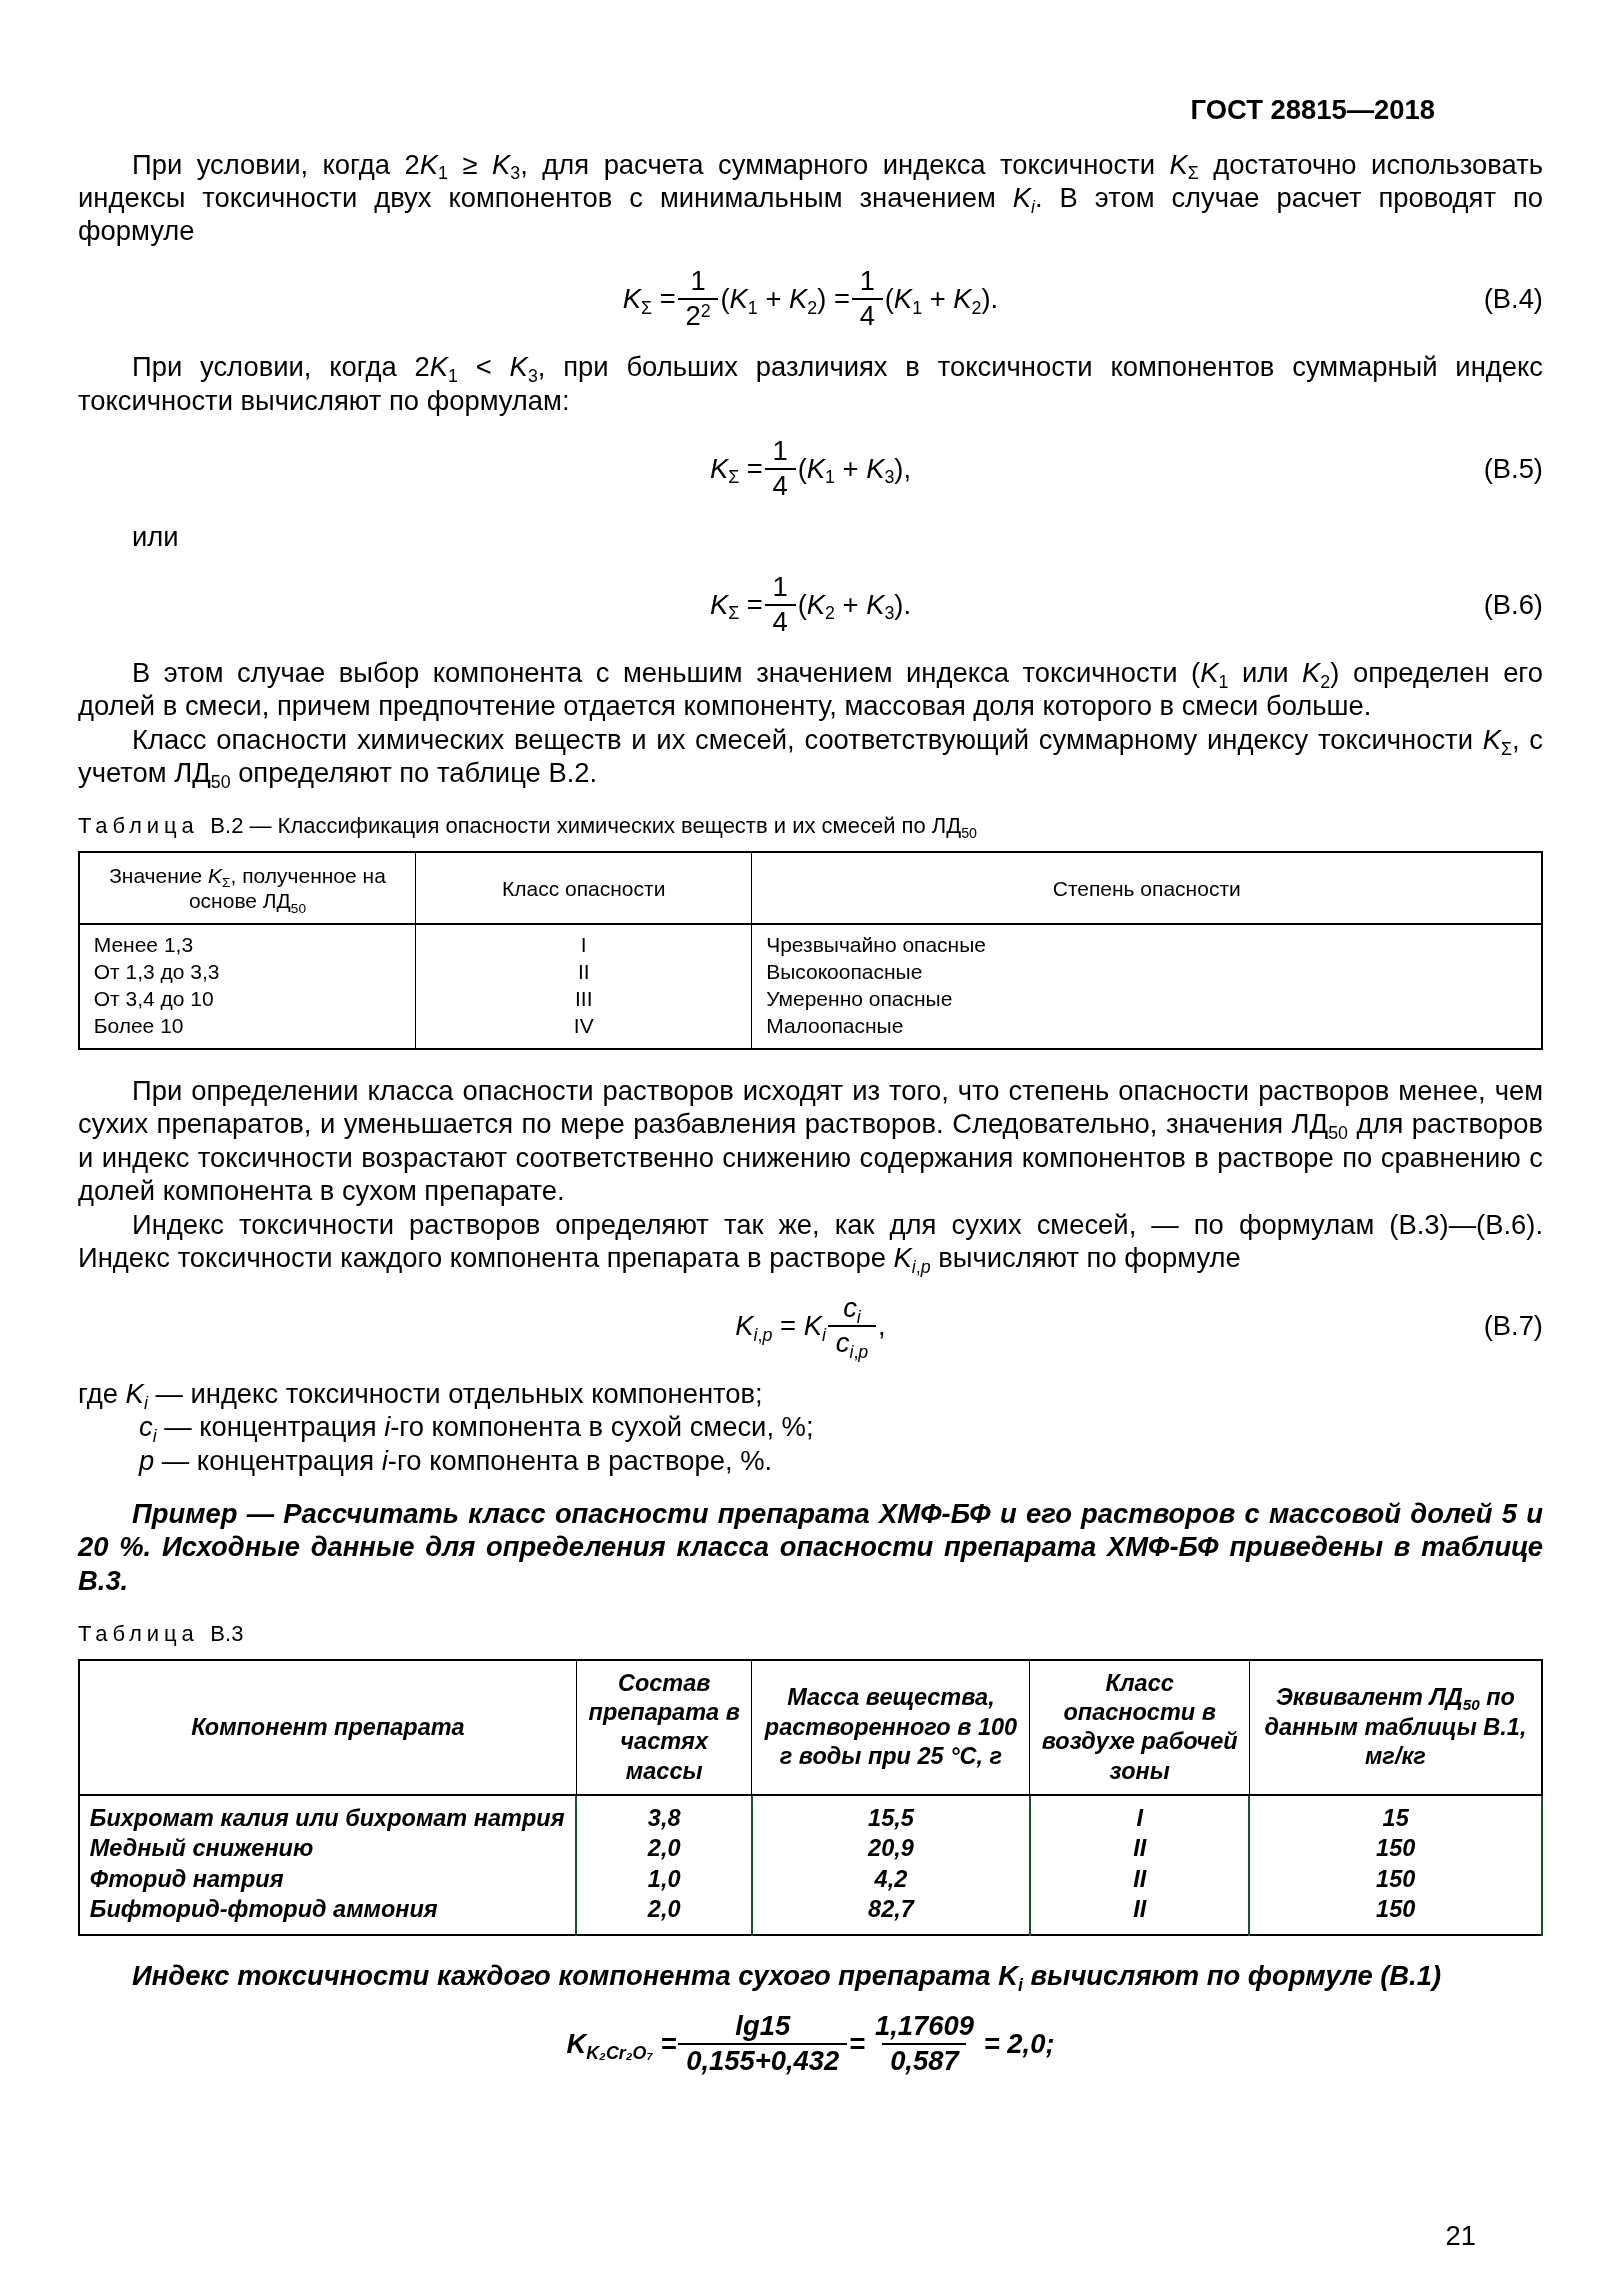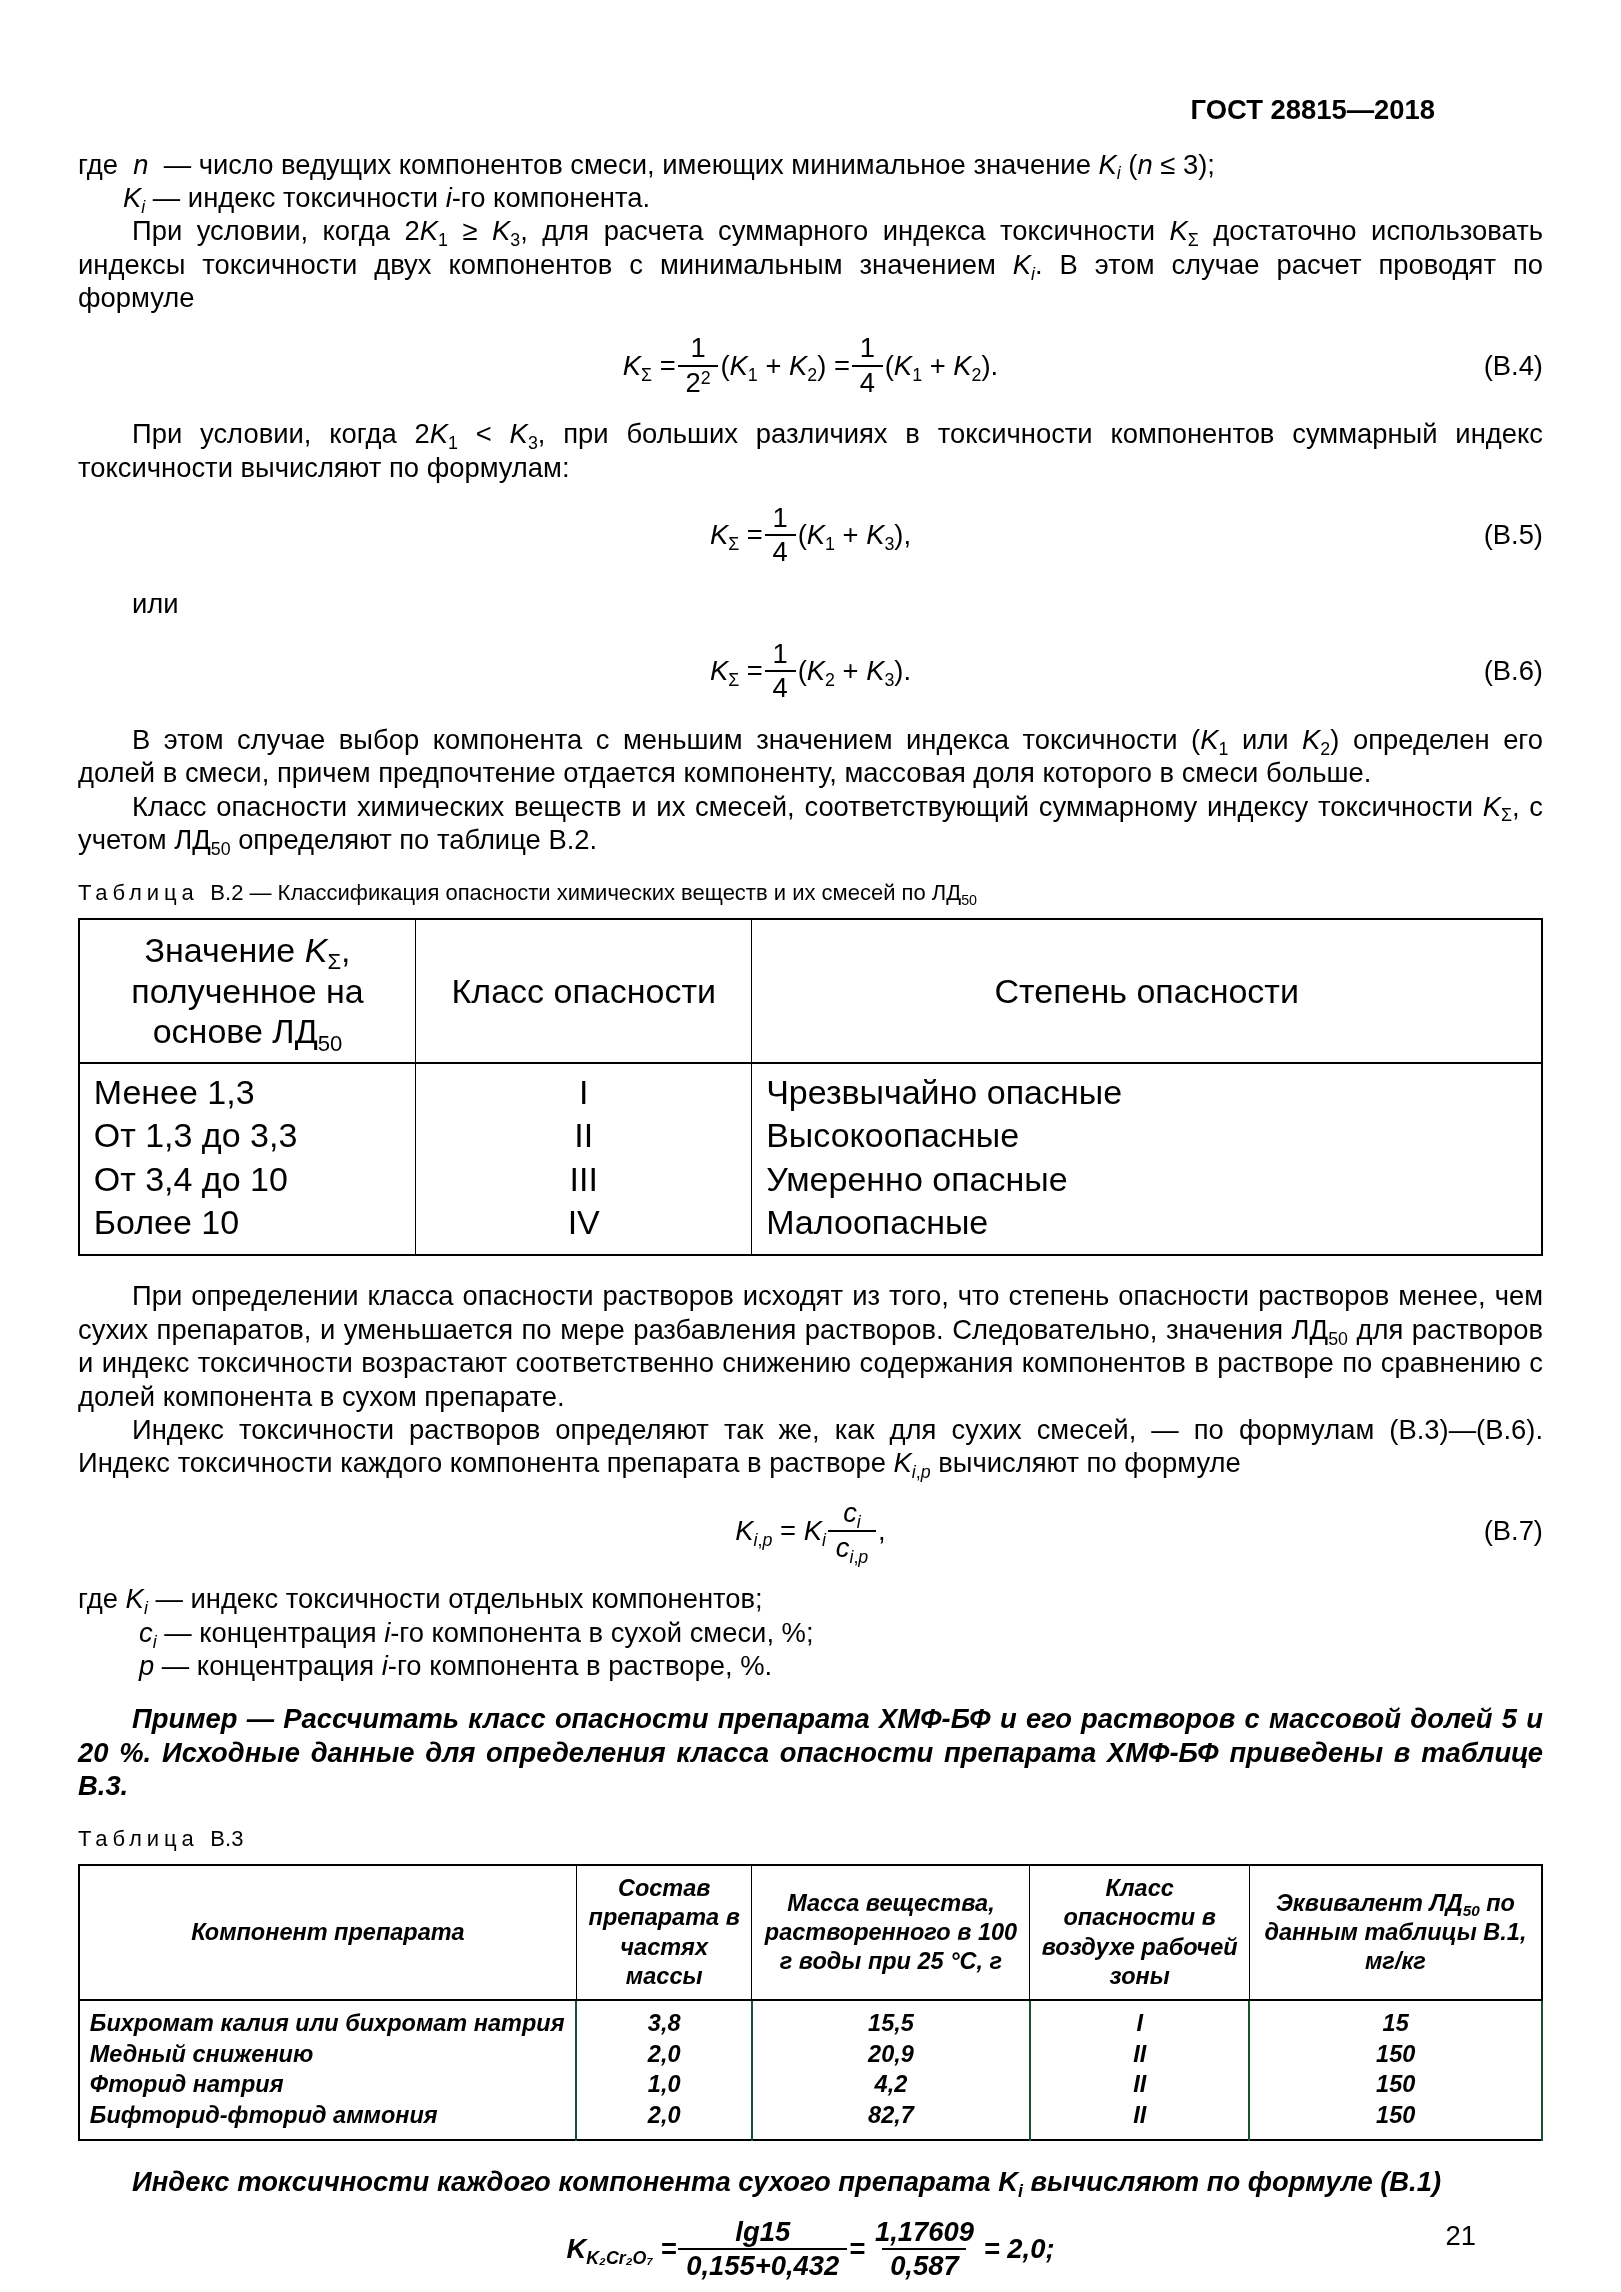--- a/index.html
+++ b/index.html
@@ -23,21 +23,21 @@
   .frac{display:inline-flex;flex-direction:column;align-items:center;line-height:1.12;}
   .frac .num,.frac .den{display:block;padding:1px 7.8px;text-align:center;}
   .frac .den{border-top:2px solid #000;}
   .formula.bi .frac .den{border-top-width:2.9px;}
   sub{font-size:65%;vertical-align:baseline;position:relative;top:0.33em;line-height:0;}
   sup{font-size:65%;vertical-align:baseline;position:relative;top:-0.45em;line-height:0;}
   i{font-style:italic;}
   .tcaption{margin-top:23.5px;margin-bottom:11.8px;line-height:1.2;font-size:22px;}
   .spaced{letter-spacing:4.9px;margin-right:11.8px;}
   table{width:100%;border-collapse:collapse;margin-bottom:23.5px;table-layout:fixed;}
-  .t2{border:2px solid #000;font-size:34px;}
+  .t2{border:2px solid #000;font-size:21px;}
   .t2 th{font-weight:normal;text-align:center;vertical-align:middle;
          border-left:1px solid #000;border-right:1px solid #000;border-bottom:2px solid #000;
          padding:9.8px 11.8px;line-height:1.2;}
   .t2 td{border-left:1px solid #000;border-right:1px solid #000;padding:0 13.7px;line-height:1.28;vertical-align:top;}
   .t2 tbody tr:first-child td{padding-top:6.9px;}
   .t2 tbody tr:last-child td{padding-bottom:8.8px;}
   .t2 .c1{width:23%;}.t2 .c2{width:23%;}.t2 .c3{width:54%;}
   .cell-left{text-align:left;}
   .cell-center{text-align:center;}
   .t3{border:2.9px solid #000;font-size:23.5px;font-style:italic;font-weight:bold;}
@@ -50,24 +50,20 @@
   .t3 .c1{width:34%;}.t3 .c2{width:12%;}.t3 .c3{width:19%;}.t3 .c4{width:15%;}.t3 .c5{width:20%;}
   .page-num{position:absolute;right:145px;bottom:41px;}
 </style>
 </head>
 <body>
 
 <div class="page">
 
   <div class="doc-header">ГОСТ 28815—2018</div>
 
-  <div>
-    <div class="body-text">где &nbsp;<i>n</i>&nbsp; — число ведущих компонентов смеси, имеющих минимальное значение <i>K</i><sub><i>i</i></sub> (<i>n</i> ≤ 3);</div>
-    <div class="body-text hang-rest"><i>K</i><sub><i>i</i></sub> — индекс токсичности <i>i</i>-го компонента.</div>
-  </div>
 
   <p class="body-text indent">При условии, когда 2<i>K</i><sub>1</sub> ≥ <i>K</i><sub>3</sub>, для расчета суммарного индекса токсичности <i>K</i><sub>Σ</sub> достаточно использовать индексы токсичности двух компонентов с минимальным значением <i>K</i><sub><i>i</i></sub>. В этом случае расчет проводят по формуле</p>
 
   <div class="formula-row">
     <span class="formula">
       <span><i>K</i><sub>Σ</sub> =</span>
       <span class="frac">
         <span class="num">1</span>
         <span class="den">2<sup>2</sup></span>
       </span>

